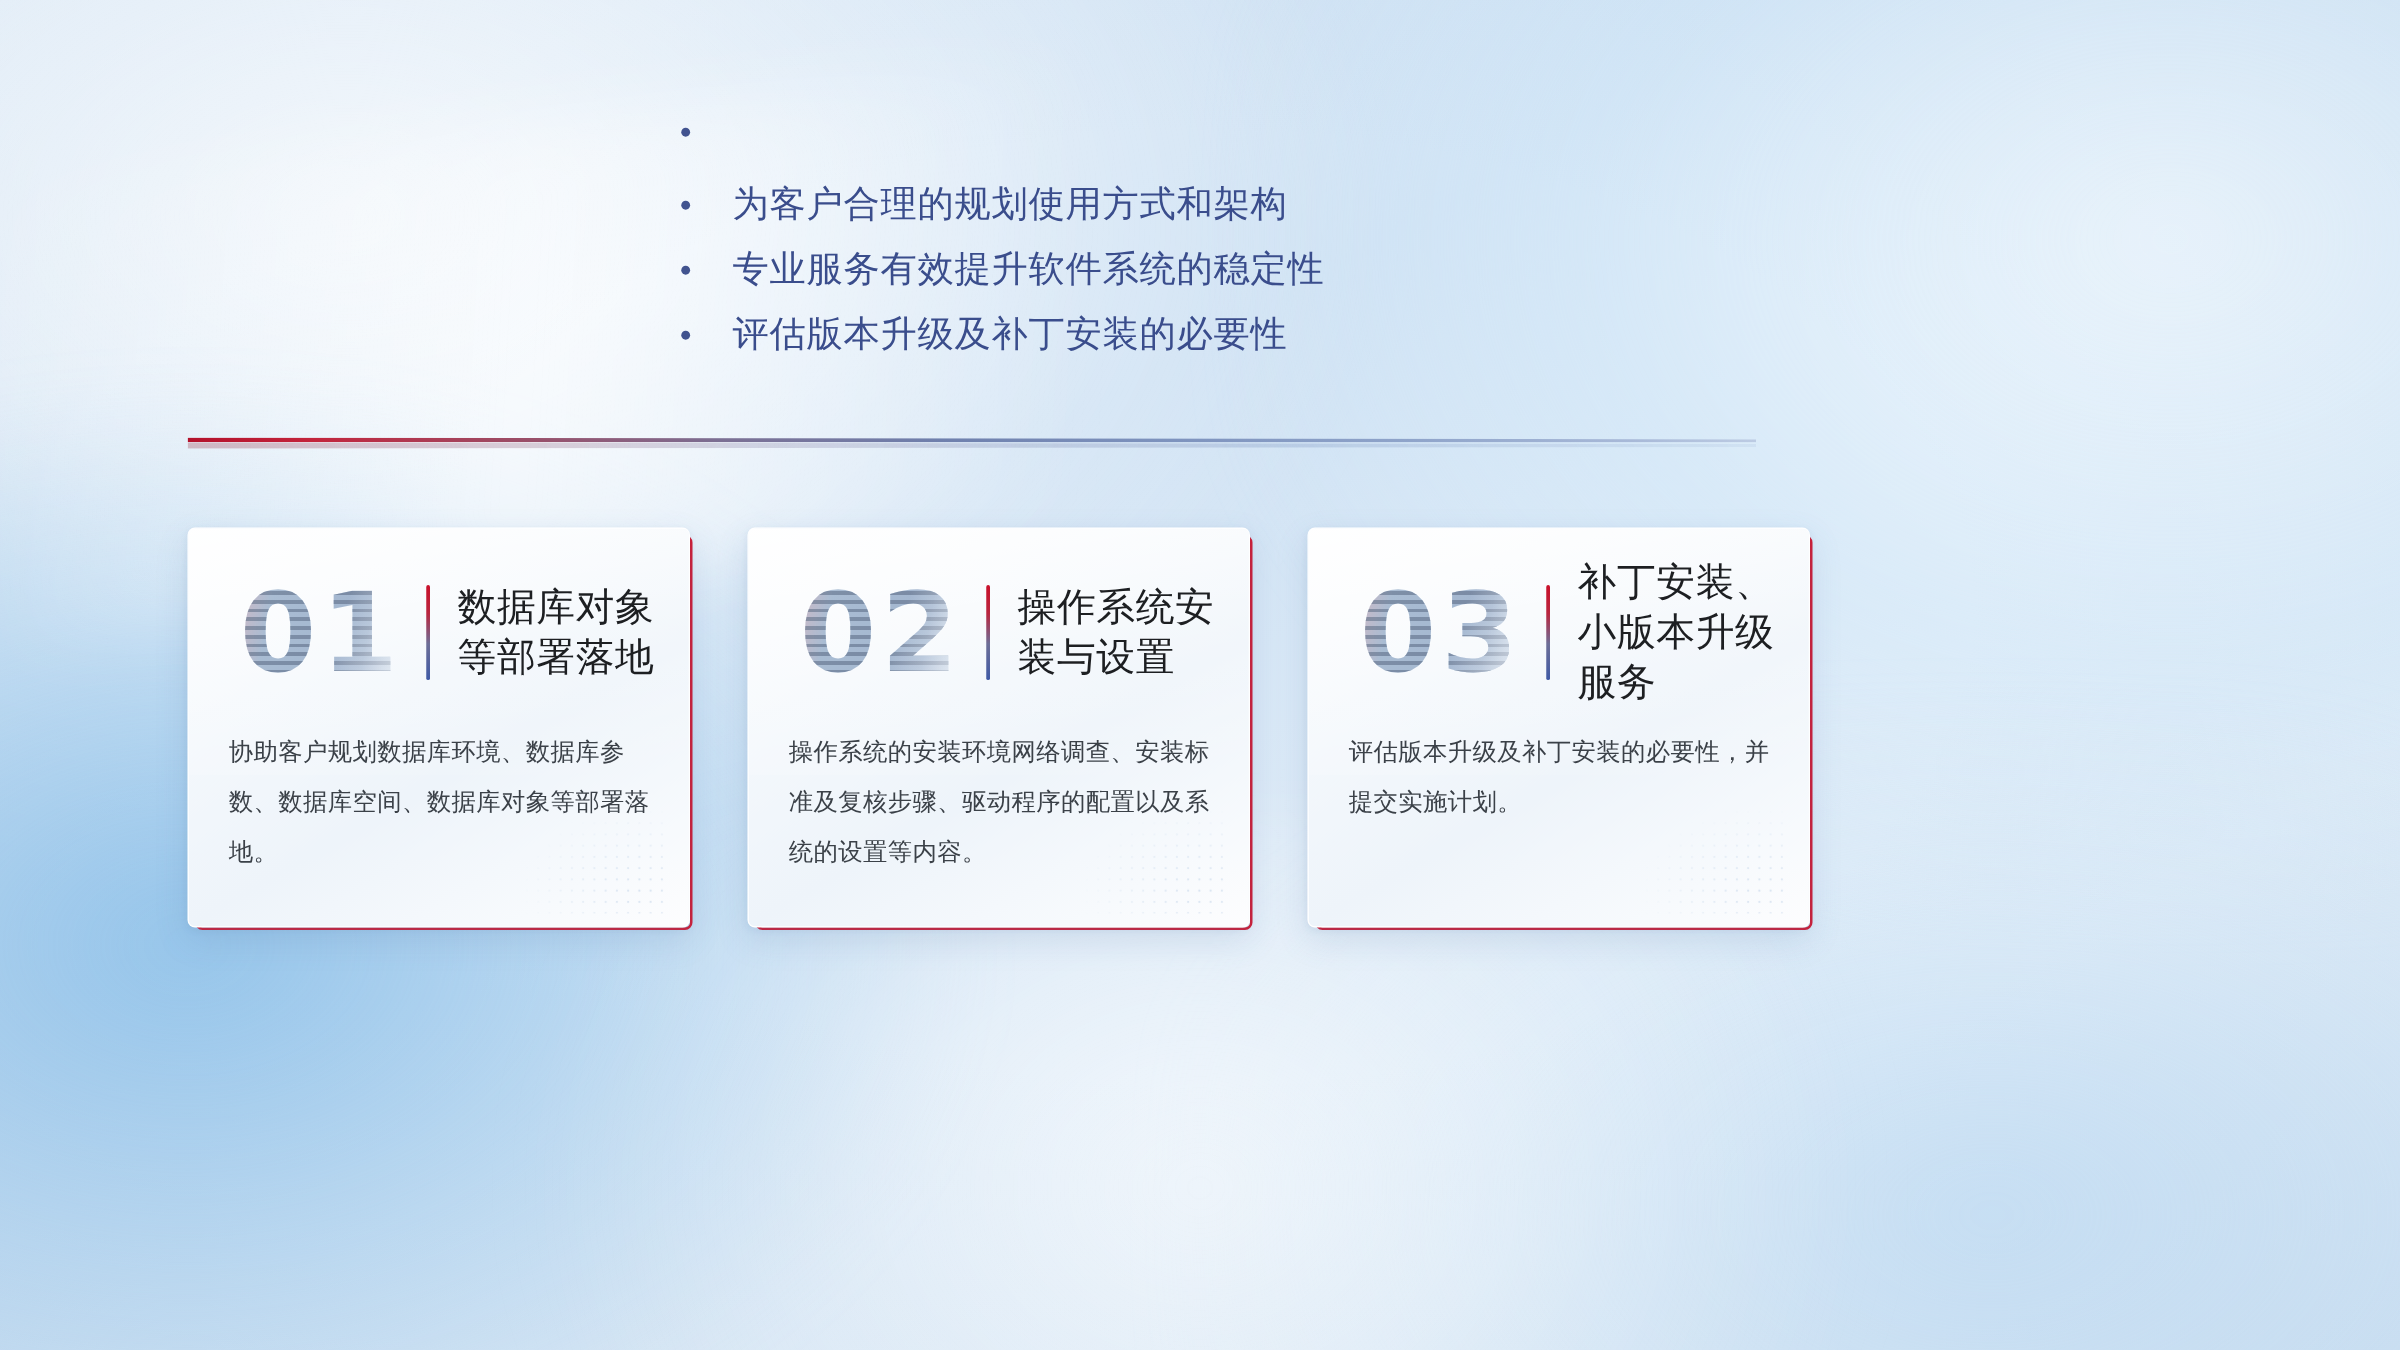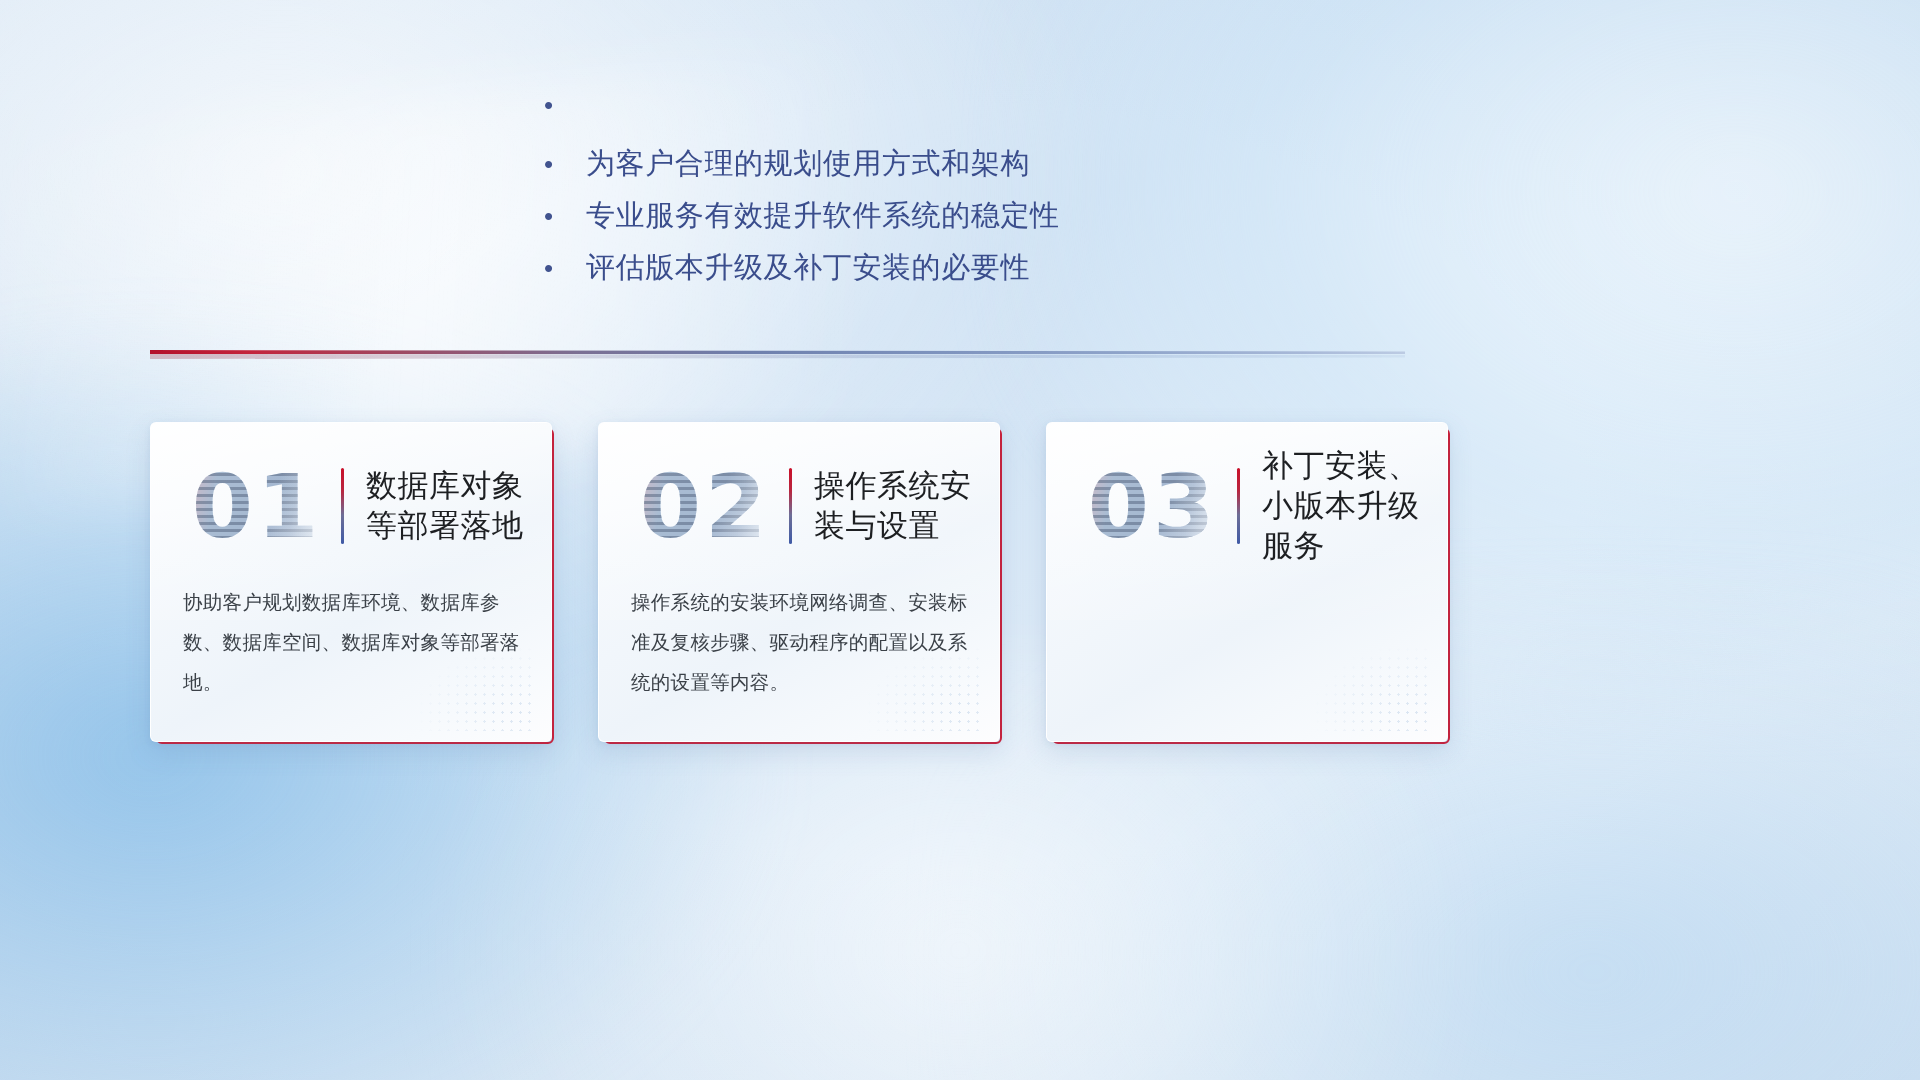--- a/index.html
+++ b/index.html
@@ -182,16 +182,17 @@
       <div class="card-sheen"></div>
       <div class="card-dots"></div>
       <div class="card-head">
         <div class="card-num">
           <div class="glyph stripe">03</div>
           <div class="glyph fade">03</div>
         </div>
         <div class="card-rule"></div>
         <div class="card-title">补丁安装、小版本升级服务</div>
       </div>
+      <div class="card-desc">评估版本升级及补丁安装的必要性，并提交实施计划。</div>
     </div>
   </div>
 
 </div>
 
 </body></html>

